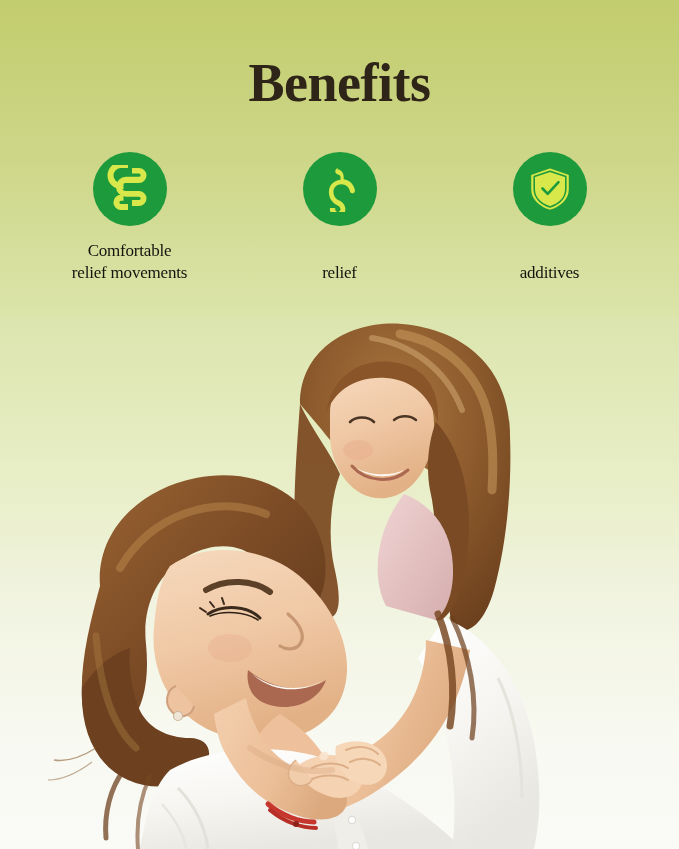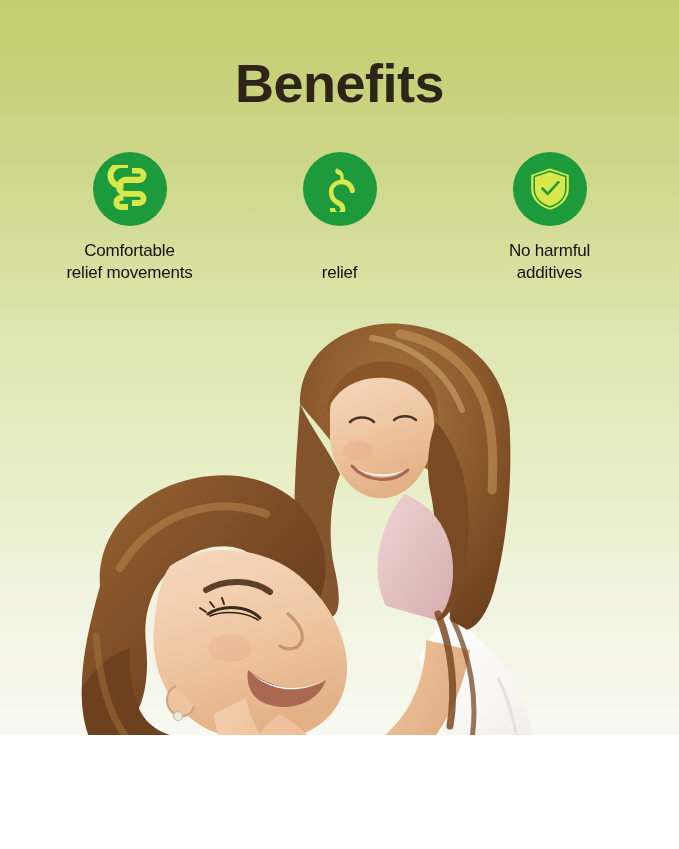--- a/index.html
+++ b/index.html
@@ -3,23 +3,23 @@
 <meta charset="utf-8">
 <style>
   html, body {
     margin: 0;
     padding: 0;
     background: #ffffff;
   }
   .poster {
     position: relative;
     width: 679px;
-    height: 735px;
+    height: 849px;
     overflow: hidden;
-    font-family: Liberation Sans, sans-serif;
+    font-family: Liberation Serif, serif;
     background:
       linear-gradient(to bottom,
         #c2cd6e 0px,
         #c6d077 60px,
         #cfd88c 180px,
         #dae3a6 300px,
         #e4ebbd 400px,
         #eef2d6 500px,
         #f4f6e8 600px,
         #f8f9f2 700px,
@@ -137,21 +137,21 @@
       <div class="icon-circle">
         <span>
           <svg width="44" height="46" viewBox="0 0 44 46" aria-hidden="true">
             <path d="M22 1 L42 8 v15 c0 11-8.4 18.6-20 22 C10.4 41.6 2 34 2 23 V8 z" fill="#d8e84a" stroke="#1d9a3c" stroke-width="2.4" stroke-linejoin="round"></path>
             <path d="M22 5.2 L37.8 10.6 v12.2 c0 8.9-6.7 15.2-15.8 18.1 C12.9 38 6.2 31.7 6.2 22.8 V10.6 z" fill="none" stroke="#1d9a3c" stroke-width="1.6" stroke-linejoin="round"></path>
             <path d="M14.5 22.5 l5.2 5.4 L30.5 16.2" fill="none" stroke="#1d9a3c" stroke-width="2.6" stroke-linecap="round" stroke-linejoin="round"></path>
           </svg>
         </span>
       </div>
       <div class="benefit-label">
-        <span>No harmful</span><br>
+        <br>
         <span>additives</span>
       </div>
     </div>
 
   </div>
 
   <div class="photo">
     <svg width="679" height="531" viewBox="0 0 679 531" aria-hidden="true">
       <defs>
         <linearGradient id="photoBg" x1="0" y1="0" x2="0" y2="1">

